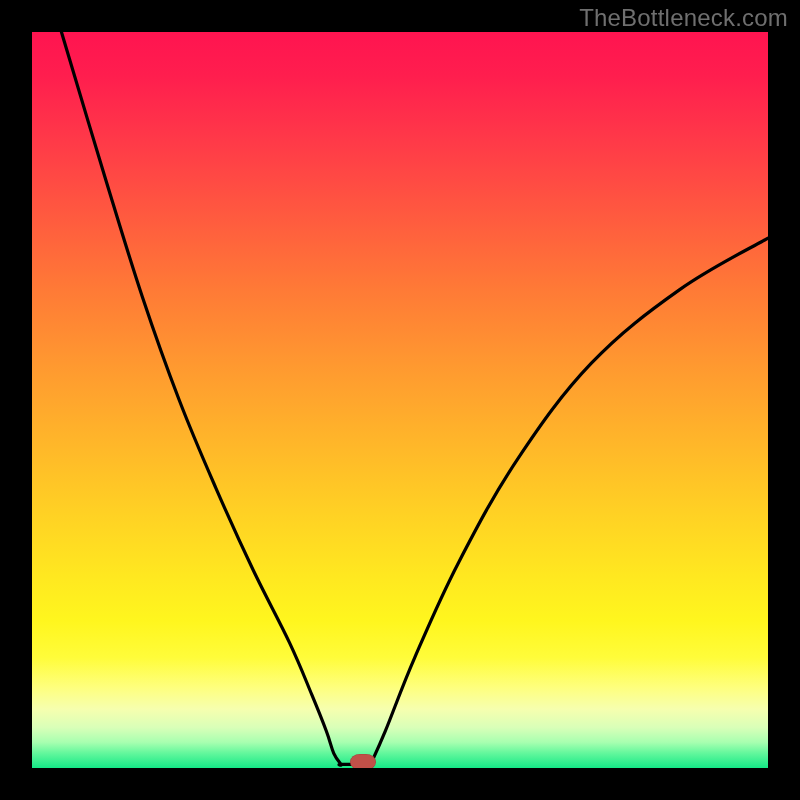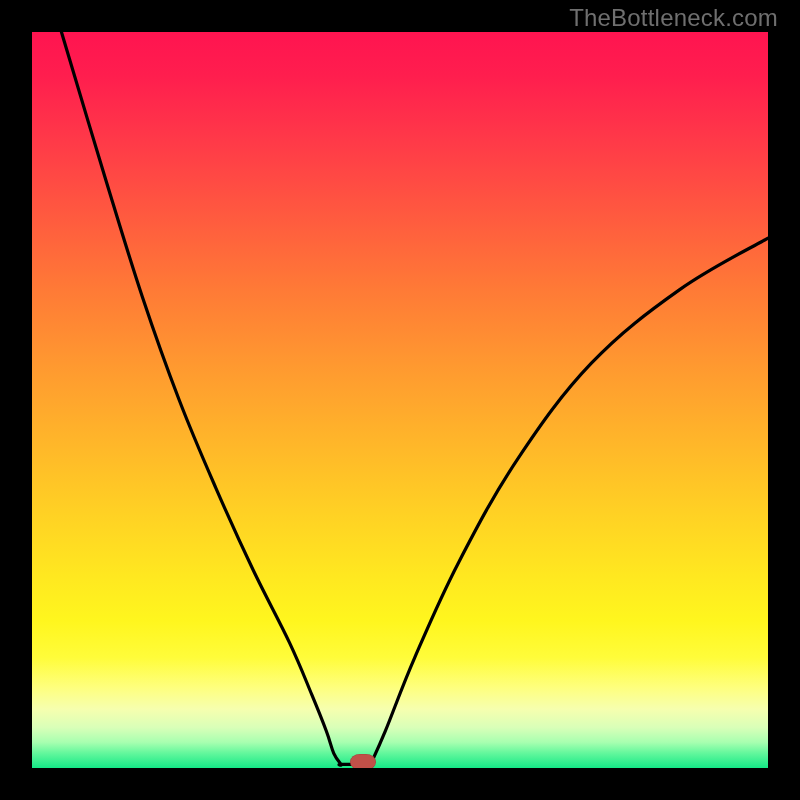--- a/index.html
+++ b/index.html
@@ -13,21 +13,21 @@
   }
   .frame {
     position: relative;
     width: 800px;
     height: 800px;
     background: #000;
   }
   .watermark {
     position: absolute;
     top: 4px;
-    right: 22px;
+    right: 12px;
     color: #6f6f6f;
     font-size: 24px;
     font-weight: 500;
     letter-spacing: 0.2px;
     z-index: 5;
   }
   .plot-area {
     position: absolute;
     left: 32px;
     top: 32px;

